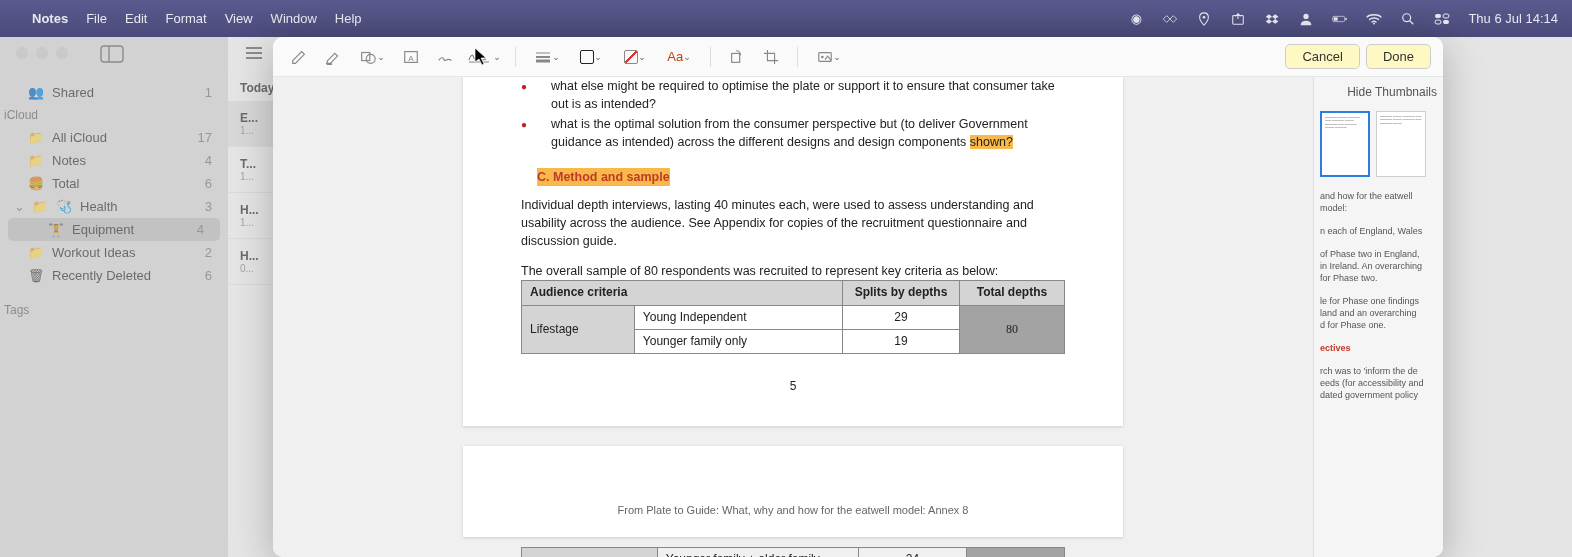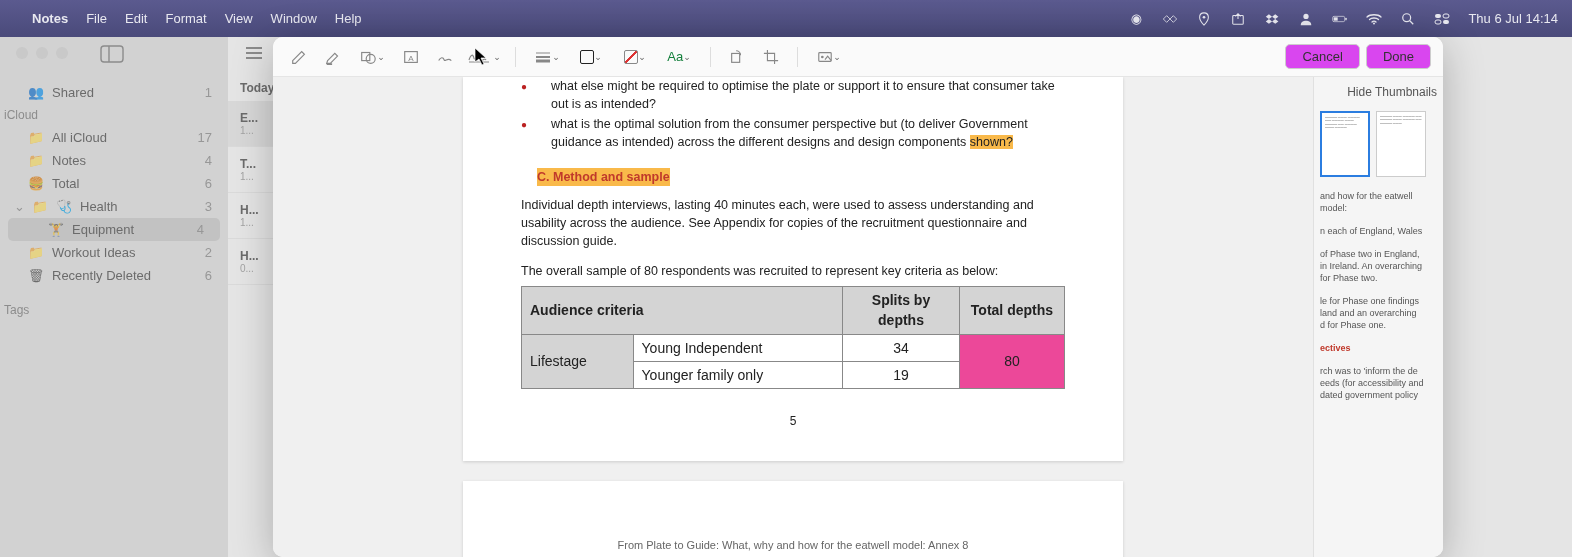--- a/index.html
+++ b/index.html
@@ -42,40 +42,40 @@
     .note-editor { flex: 1; background: #fff; }
 
     
     .preview-modal { position: absolute; top: 37px; left: 273px; width: 1170px; height: 520px; background: #fff; border-radius: 10px; box-shadow: 0 8px 40px rgba(0,0,0,0.25); z-index: 10; display: flex; flex-direction: column; overflow: hidden; }
     .preview-toolbar { height: 40px; border-bottom: 1px solid #e5e5e5; display: flex; align-items: center; padding: 0 12px; gap: 6px; background: #fafafa; }
     .toolbar-group { display: flex; align-items: center; gap: 6px; }
     .toolbar-sep { width: 1px; height: 20px; background: #ddd; margin: 0 6px; }
     .tool-btn { width: 28px; height: 24px; display: flex; align-items: center; justify-content: center; border-radius: 4px; color: #666; }
     .tool-btn.wide { width: 38px; }
     .toolbar-spacer { flex: 1; }
-    .pill-btn { padding: 4px 16px; border: 1px solid #ccc; border-radius: 5px; font-size: 13px; background: #d946ef; color: #333; }
+    .pill-btn { padding: 4px 16px; border: 1px solid #ccc; border-radius: 5px; font-size: 13px; background: #fef9c3; color: #333; }
 
     .preview-body { flex: 1; display: flex; overflow: hidden; }
     .doc-area { flex: 1; background: #f0f0f0; overflow-y: auto; display: flex; flex-direction: column; align-items: center; padding: 0; }
     .page { width: 660px; background: #fff; box-shadow: 0 1px 3px rgba(0,0,0,0.15); margin-bottom: 20px; padding: 0 58px 30px 58px; font-size: 12.5px; color: #222; line-height: 1.45; }
     .page.first { padding-top: 0; }
     .page.second { padding-top: 57px; min-height: 90px; }
 
     .bullet-line { display: flex; margin-bottom: 2px; }
     .bullet-dot { width: 30px; color: #b22; font-size: 10px; padding-top: 3px; }
     .bullet-text { flex: 1; }
     .hl { background: #f9b94a; }
 
     .section-heading { color: #c0392b; font-weight: 600; margin: 14px 0 10px 16px; display: inline-block; }
 
-    .doc-table { border-collapse: collapse; width: 100%; margin-top: 6px; font-size: 14px; }
+    .doc-table { border-collapse: collapse; width: 100%; margin-top: 0; font-size: 12px; }
     .doc-table th, .doc-table td { border: 1px solid #888; padding: 3px 8px; }
     .doc-table th { background: #d4d4d4; font-weight: 600; text-align: left; }
     .doc-table .shade { background: #d4d4d4; }
-    .doc-table .ltshade { background: #ec4899; }
+    .doc-table .ltshade { background: #a3a3a3; font-family: Liberation Serif, serif; }
     .doc-table td.center { text-align: center; }
 
     .page-num { text-align: center; margin-top: 24px; font-size: 12px; }
     .doc-footer { font-size: 11px; color: #666; text-align: center; }
 
     .thumb-panel { width: 130px; background: #f5f5f5; border-left: 1px solid #e0e0e0; display: flex; flex-direction: column; }
     .thumb-header { font-size: 12px; color: #555; padding: 8px 6px; text-align: right; }
     .thumb-pages { display: flex; gap: 6px; padding: 4px 6px 10px 6px; }
     .thumb { width: 50px; height: 66px; background: #fff; border: 1px solid #ccc; font-size: 3px; color: #bbb; overflow: hidden; padding: 3px; line-height: 1.1; }
     .thumb.selected { border: 2px solid #2b7de0; }
@@ -303,21 +303,21 @@
         </div>
       <div class="tool-btn wide">
           <div style="width:14px;height:14px;border:1.5px solid #222;border-radius:2px"></div>
           <span class="chevron">⌄</span>
         </div>
       <div class="tool-btn wide">
           <div style="width:14px;height:14px;border:1px solid #888;border-radius:2px;background:linear-gradient(135deg,transparent 45%,#d33 45%,#d33 55%,transparent 55%)"></div>
           <span class="chevron">⌄</span>
         </div>
       <div class="tool-btn wide">
-          <span style="font-size:13px;color:#15803d">Aa</span>
+          <span style="font-size:13px;color:#c2410c">Aa</span>
           <span class="chevron">⌄</span>
         </div>
     </div>
     <div class="toolbar-sep"></div>
     <div class="toolbar-group">
       <div class="tool-btn">
           <svg viewBox="0 0 18 18" width="16" height="16">
             <rect x="3" y="5" width="9" height="10" fill="none" stroke="#888" stroke-width="1.3"></rect>
             <path d="M13 7 A5 5 0 0 0 8 2" fill="none" stroke="#888" stroke-width="1.3"></path>
           </svg>
@@ -366,21 +366,21 @@
         <table class="doc-table">
           <tbody>
               <tr>
             <th colspan="2" style="width:55%">Audience criteria</th>
             <th style="width:20%;text-align:center">Splits by depths</th>
             <th style="width:18%;text-align:center">Total depths</th>
           </tr>
           <tr>
             <td class="shade" rowspan="2">Lifestage</td>
             <td>Young Independent</td>
-            <td class="center">34</td>
+            <td class="center">29</td>
             <td class="center ltshade" rowspan="2">80</td>
           </tr>
           <tr>
             <td>Younger family only</td>
             <td class="center">19</td>
           </tr>
         </tbody>
           </table>
 
         <div class="page-num">5</div>

